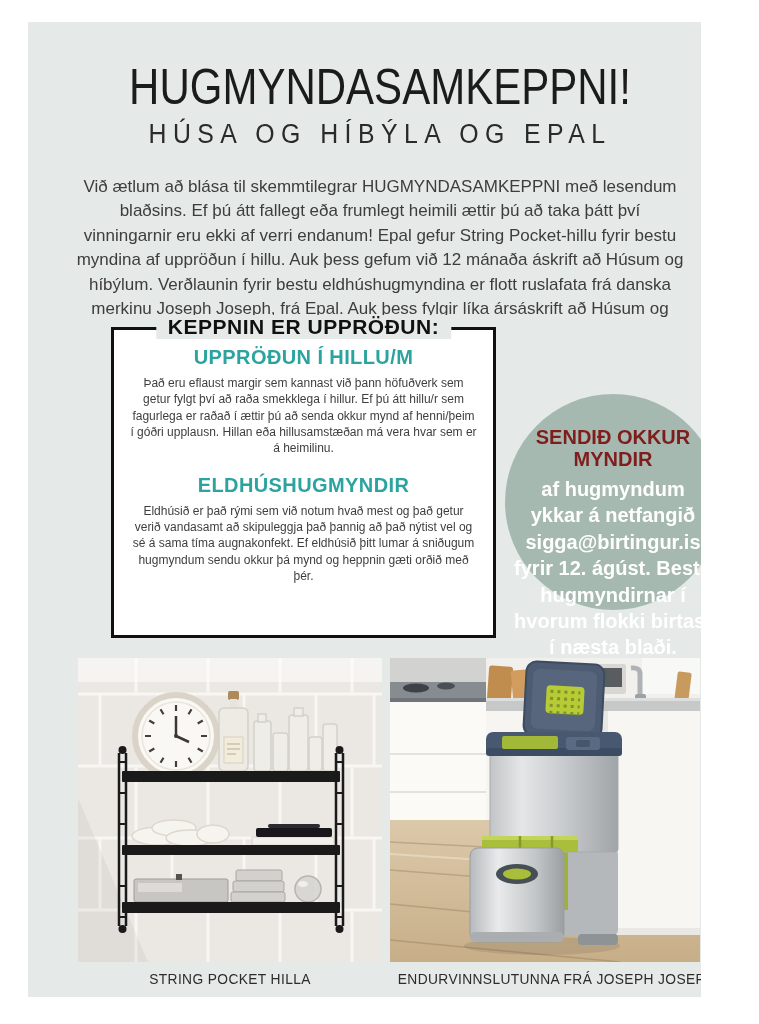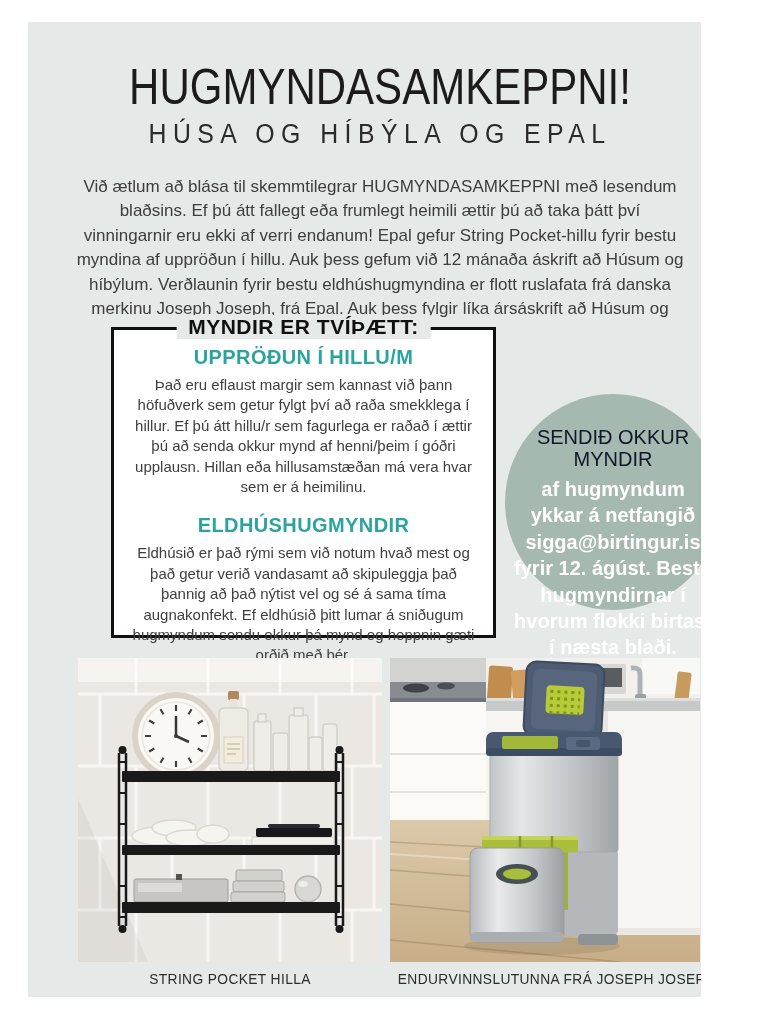--- a/index.html
+++ b/index.html
@@ -16,25 +16,25 @@
   .intro{position:absolute;top:153px;left:47px;width:610px;margin:0;text-align:center;
          font-size:17px;line-height:1.44;color:#3d3d3d;}
 
   .box{position:absolute;left:83px;top:305px;width:385px;height:311px;background:#ffffff;
        border:3px solid #101010;box-sizing:border-box;text-align:center;}
   .legend{position:absolute;top:-15px;left:50%;transform:translateX(-50%);
           background:#e5e9e8;padding:0 12px;white-space:nowrap;
           font-weight:bold;font-size:21px;color:#101010;letter-spacing:0.5px;}
   .section-heading{margin:16px 0 6px;font-size:20px;font-weight:bold;color:#2ba39e;letter-spacing:0.4px;}
   .section-heading.second{margin-top:17px;}
-  .section-body{margin:0 auto;width:92%;font-size:15px;line-height:1.36;color:#3e3e3e;}
+  .section-body{margin:0 auto;width:92%;font-size:12px;line-height:1.36;color:#3e3e3e;}
 
   .badge{position:absolute;left:477px;top:372px;width:216px;height:216px;border-radius:50%;
          background:#a6b9b0;text-align:center;box-sizing:border-box;padding-top:32px;}
-  .badge-title{margin:0 auto;width:160px;font-size:20px;font-weight:normal;color:#0f172a;line-height:1.1;}
+  .badge-title{margin:0 auto;width:160px;font-size:20px;font-weight:bold;color:#7f1d1d;line-height:1.1;}
   .badge-body{margin:6px auto 0;width:198px;font-size:20px;font-weight:bold;color:#ffffff;line-height:1.32;}
 
   .photo{position:absolute;top:636px;overflow:hidden;}
   .photo-left{left:50px;width:304px;height:304px;}
   .photo-right{left:362px;width:310px;height:304px;}
   .photo svg{display:block;}
 
   .caption{position:absolute;top:949px;text-align:center;font-size:14.5px;color:#2c2c2c;
            letter-spacing:0.4px;transform:scaleX(0.95);transform-origin:center;white-space:nowrap;}
   .caption-left{left:50px;width:304px;}
@@ -44,21 +44,21 @@
 <body>
 
 <div class="page">
   <div class="panel">
 
     <h1 class="title">HUGMYNDASAMKEPPNI!</h1>
     <h2 class="subtitle">HÚSA OG HÍBÝLA OG EPAL</h2>
     <p class="intro">Við ætlum að blása til skemmtilegrar HUGMYNDASAMKEPPNI með lesendum blaðsins. Ef þú átt fallegt eða frumlegt heimili ættir þú að taka þátt því vinningarnir eru ekki af verri endanum! Epal gefur String Pocket-hillu fyrir bestu myndina af uppröðun í hillu. Auk þess gefum við 12 mánaða áskrift að Húsum og híbýlum. Verðlaunin fyrir bestu eldhúshugmyndina er flott ruslafata frá danska merkinu Joseph Joseph, frá Epal. Auk þess fylgir líka ársáskrift að Húsum og híbýlum.</p>
 
     <div class="box">
-      <span class="legend">MYNDIR ER TVÍÞÆTT:</span>
+      <span class="legend">KEPPNIN ER UPPRÖÐUN:</span>
       <h3 class="section-heading">UPPRÖÐUN Í HILLU/M</h3>
       <p class="section-body">Það eru eflaust margir sem kannast við þann höfuðverk sem getur fylgt því að raða smekklega í hillur. Ef þú átt hillu/r sem fagurlega er raðað í ættir þú að senda okkur mynd af henni/þeim í góðri upplausn. Hillan eða hillusamstæðan má vera hvar sem er á heimilinu.</p>
       <h3 class="section-heading second">ELDHÚSHUGMYNDIR</h3>
       <p class="section-body">Eldhúsið er það rými sem við notum hvað mest og það getur verið vandasamt að skipuleggja það þannig að það nýtist vel og sé á sama tíma augnakonfekt. Ef eldhúsið þitt lumar á sniðugum hugmyndum sendu okkur þá mynd og heppnin gæti orðið með þér.</p>
     </div>
 
     <div class="badge">
       <div class="badge-title">SENDIÐ OKKUR MYNDIR</div>
       <div class="badge-body">af hugmyndum ykkar á netfangið sigga@birtingur.is fyrir 12. ágúst. Bestu hugmyndirnar í hvorum flokki birtast í næsta blaði.</div>
     </div>

